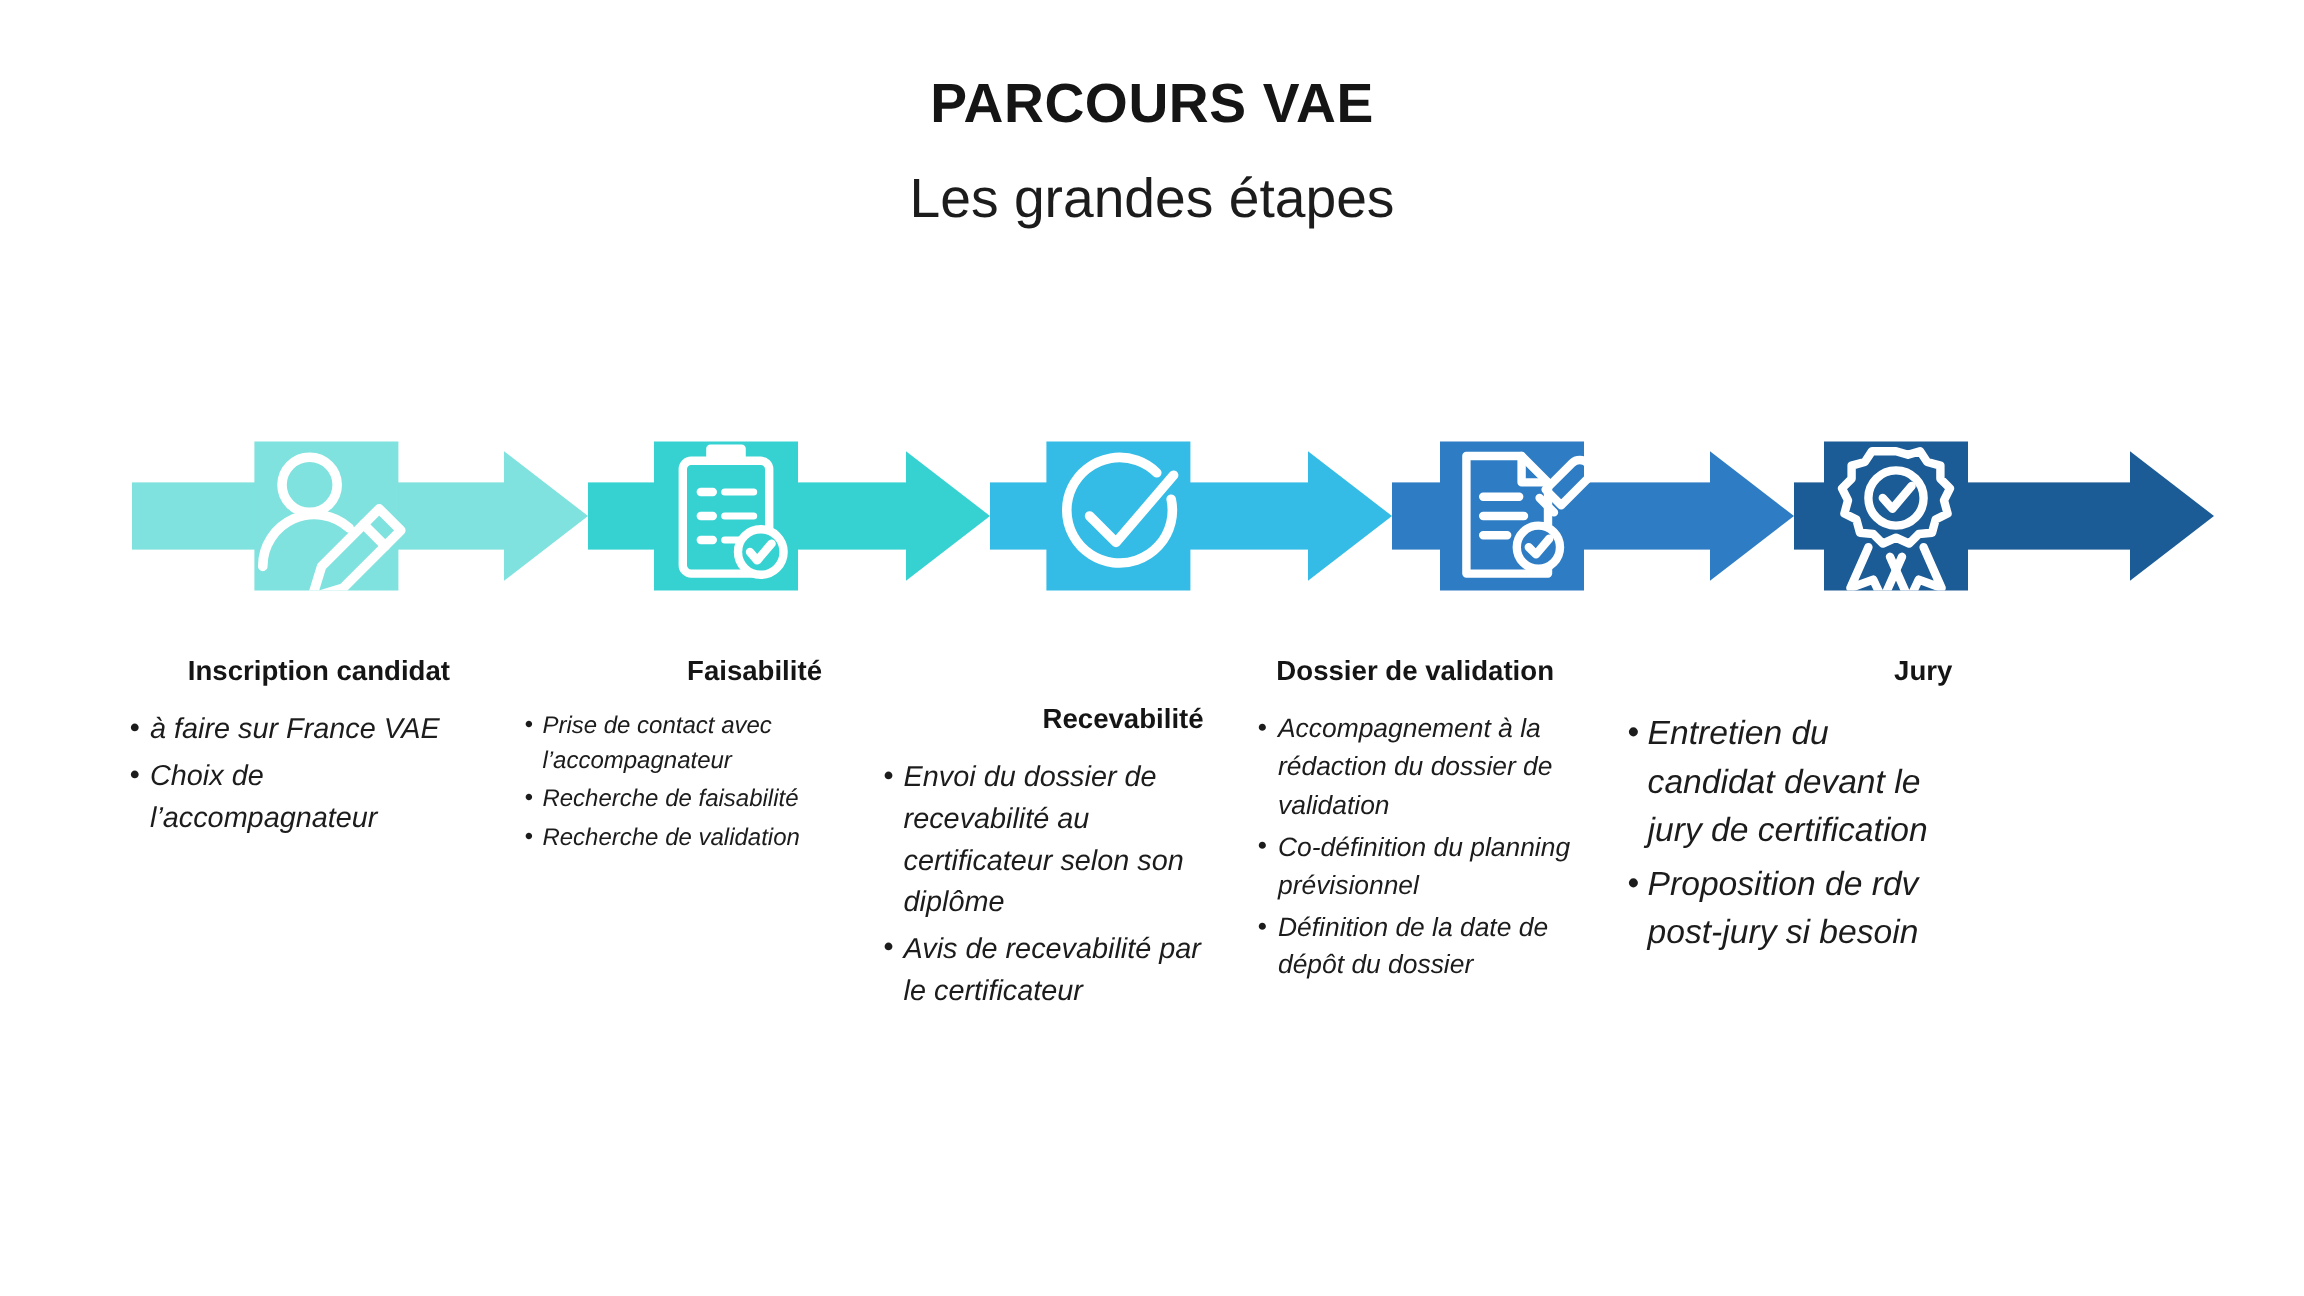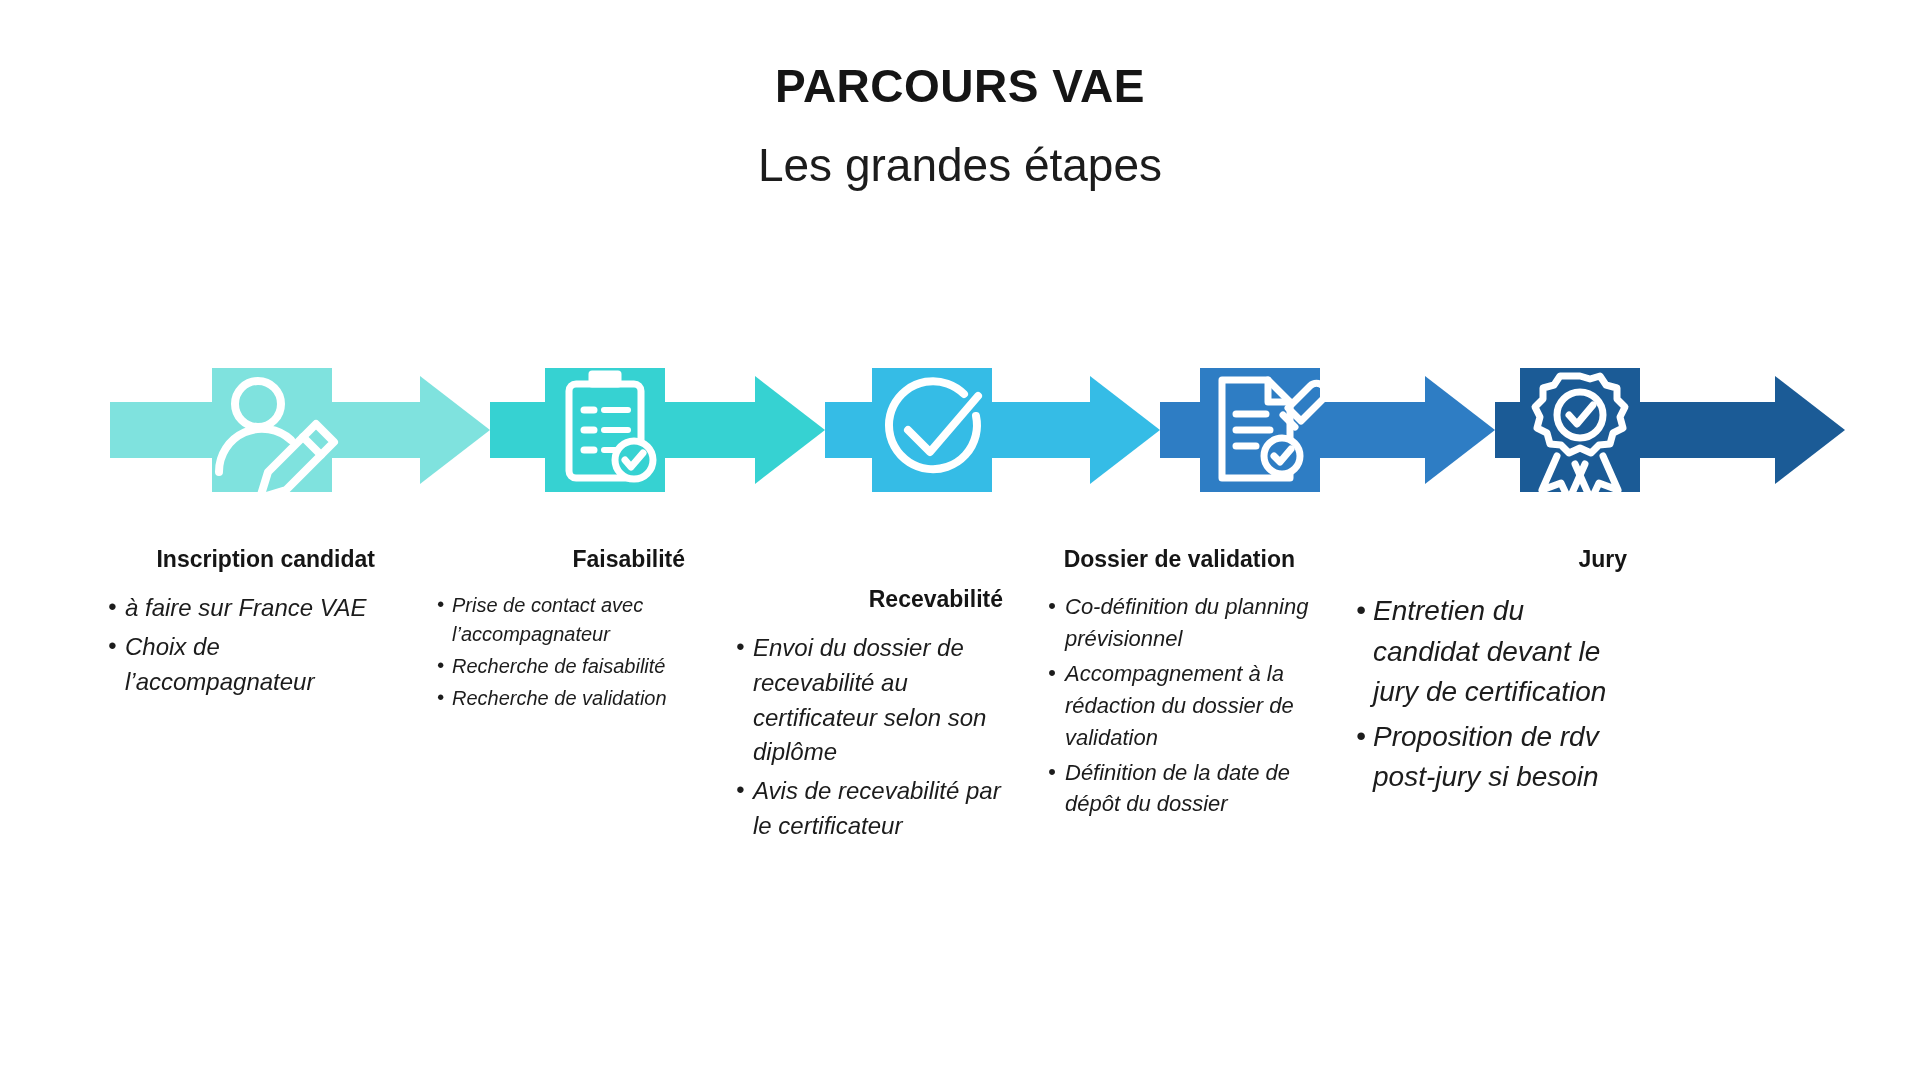--- a/index.html
+++ b/index.html
@@ -223,22 +223,22 @@
     <div class="col-head">Recevabilité</div>
     <ul>
       <li>Envoi du dossier de recevabilité au certificateur selon son diplôme</li>
       <li>Avis de recevabilité par le certificateur</li>
     </ul>
   </div>
 
   <div class="col c4">
     <div class="col-head">Dossier de validation</div>
     <ul>
+      <li>Accompagnement à la rédaction du dossier de validation</li>
       <li>Co-définition du planning prévisionnel</li>
-      <li>Accompagnement à la rédaction du dossier de validation</li>
       <li>Définition de la date de dépôt du dossier</li>
     </ul>
   </div>
 
   <div class="col c5">
     <div class="col-head">Jury</div>
     <ul>
       <li>Entretien du candidat devant le jury de certification</li>
       <li>Proposition de rdv post-jury si besoin</li>
     </ul>

